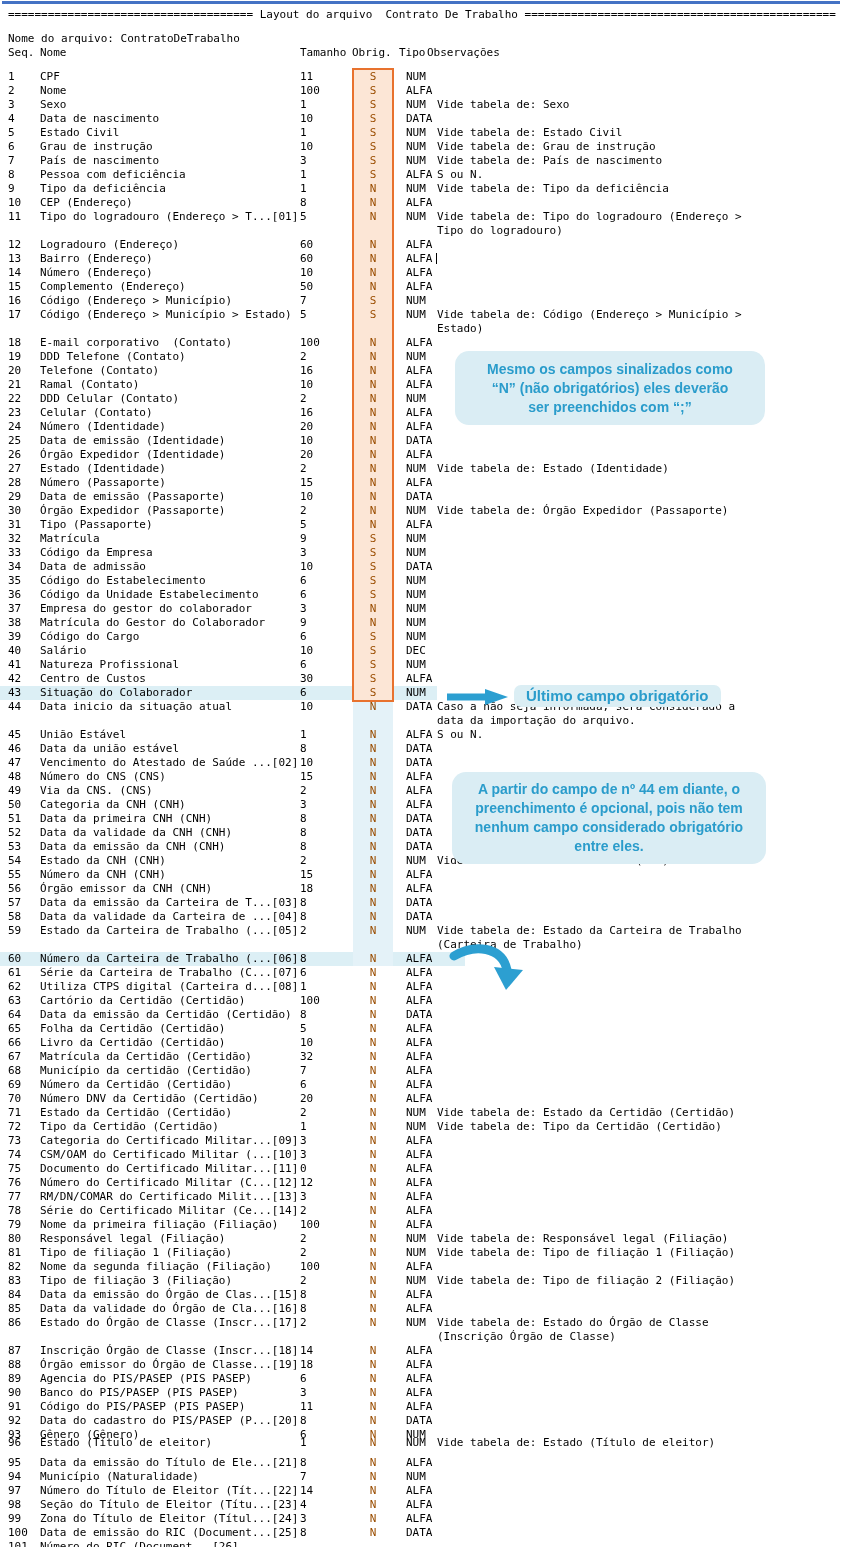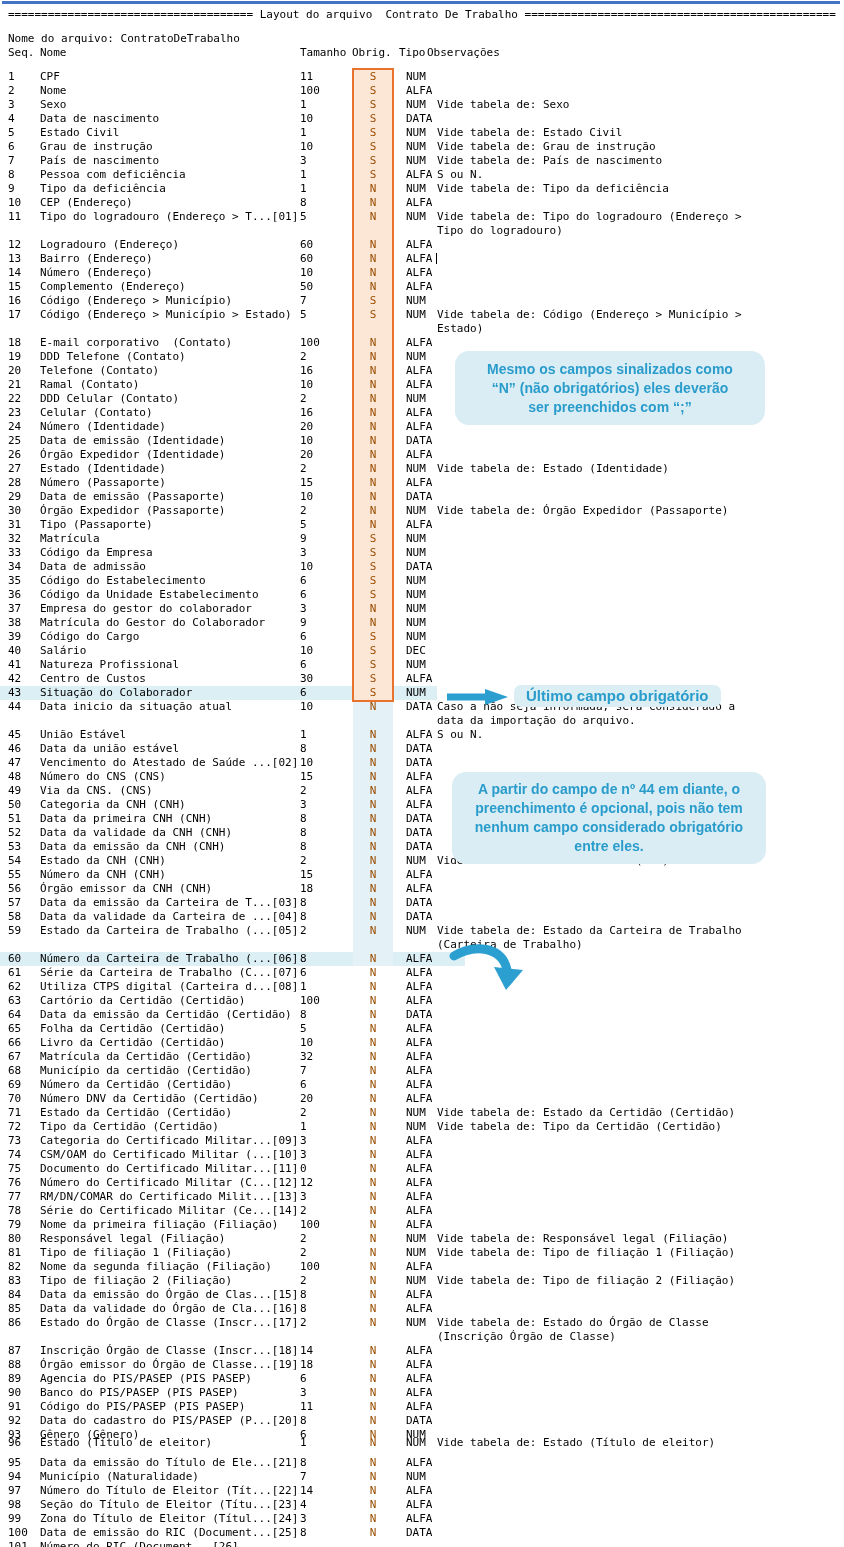--- a/index.html
+++ b/index.html
@@ -666,21 +666,21 @@
       </div>
       <div class="docline" style="top: 1260px;">
         <span class="c-seq">82</span>
         <span class="c-name">Nome da segunda filiação (Filiação)</span>
         <span class="c-size">100</span>
         <span class="c-req">N</span>
         <span class="c-type">ALFA</span>
       </div>
       <div class="docline" style="top: 1274px;">
         <span class="c-seq">83</span>
-        <span class="c-name">Tipo de filiação 2 (Filiação)</span>
+        <span class="c-name">Tipo de filiação 3 (Filiação)</span>
         <span class="c-size">2</span>
         <span class="c-req">N</span>
         <span class="c-type">NUM</span>
         <span class="c-obs">Vide tabela de: Tipo de filiação 2 (Filiação)</span>
       </div>
       <div class="docline" style="top: 1288px;">
         <span class="c-seq">84</span>
         <span class="c-name">Data da emissão do Órgão de Clas...[15]</span>
         <span class="c-size">8</span>
         <span class="c-req">N</span>

